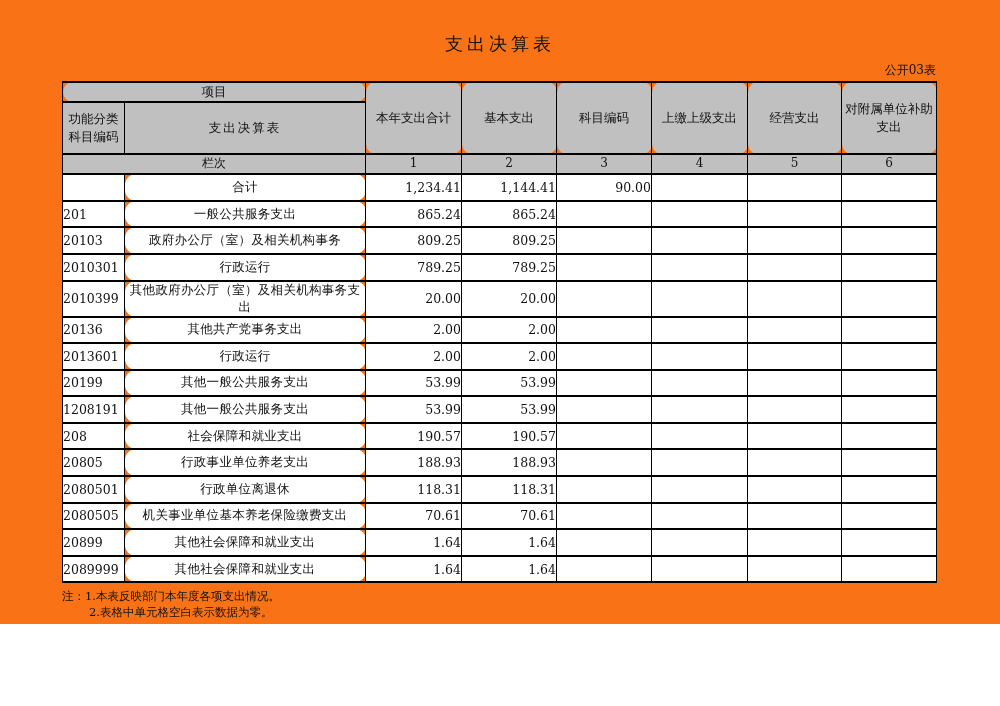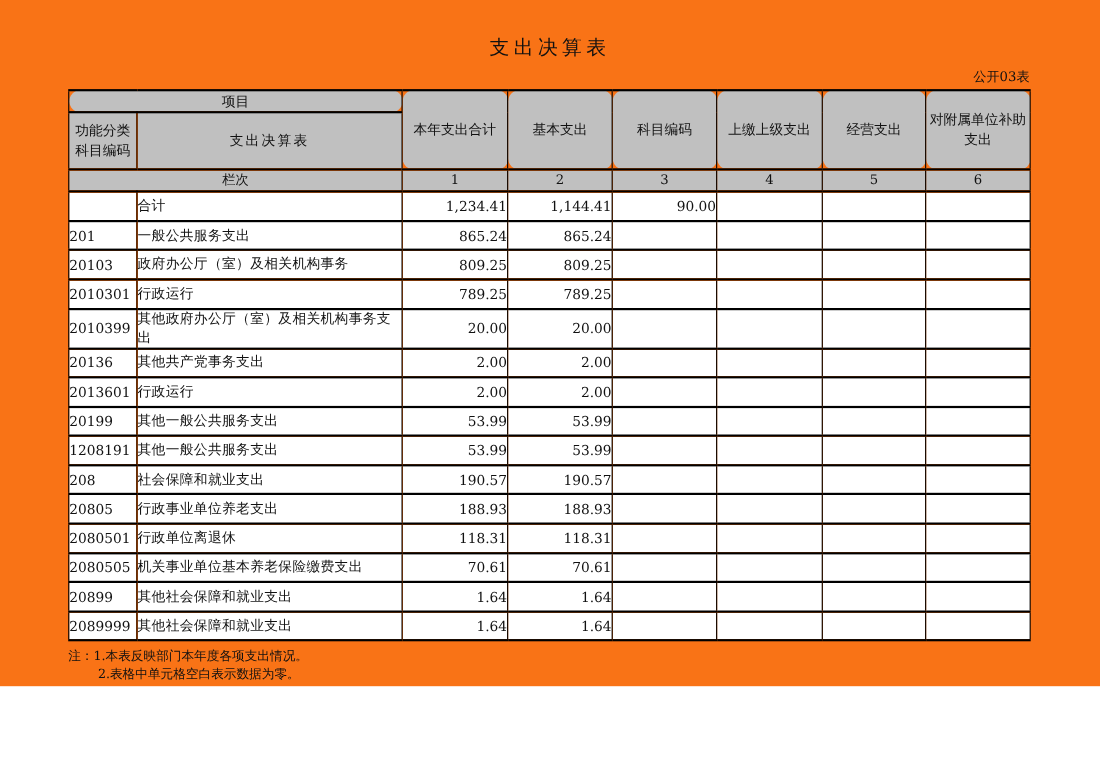--- a/index.html
+++ b/index.html
@@ -58,21 +58,21 @@
   tr.th-code-row th { height: 52px; }
   tr.th-lanci-row th { height: 20px; font-size: 12px; }
   .th-code { white-space: pre-line; }
   .th-subject { letter-spacing: 2px; }
   tbody td {
     height: 26.6px;
     font-size: 12.5px;
     background: #ffffff;
   }
   td.code { text-align: left; padding-left: 7px; margin-top: 30px; }
-  td.name { text-align: left; padding-left: 3px; letter-spacing: 0.3px; }
+  td.name { text-align: center; padding-left: 3px; letter-spacing: 0.3px; border-radius: 11px; }
   td.num  { text-align: right; padding-right: 3px; }
   .notes { font-size: 11.5px; margin-top: 5px; line-height: 16px; }
   .note-line2 { margin-left: 27px; }
   .page-num { text-align: center; font-size: 11px; margin-top: 4px; }
 </style>
 </head>
 <body>
 
 <div class="page">
 

